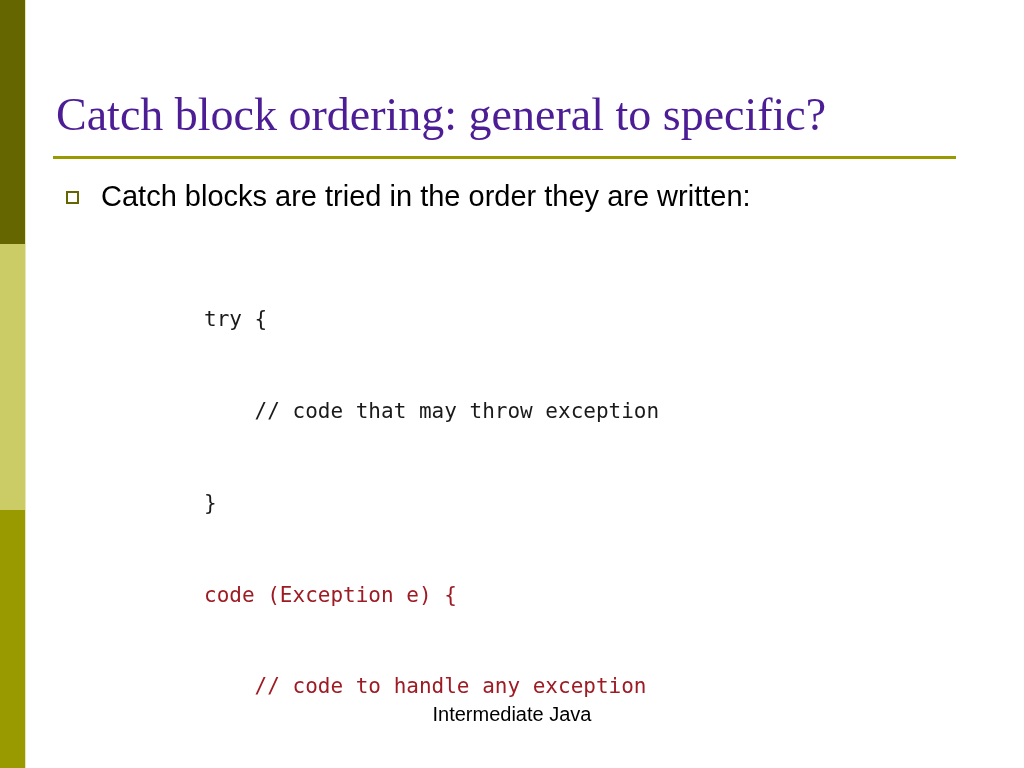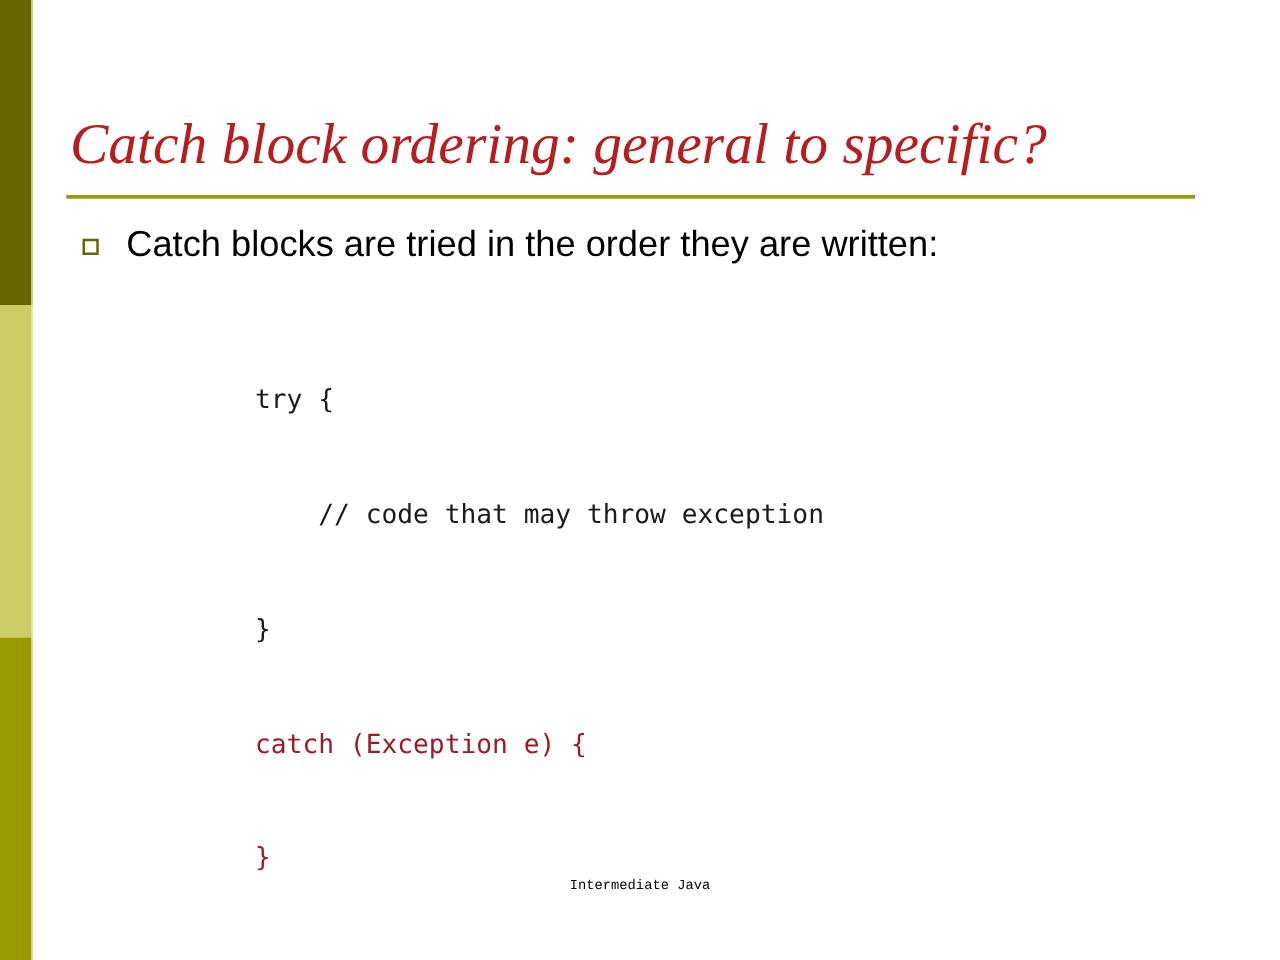--- a/index.html
+++ b/index.html
@@ -43,24 +43,23 @@
 
   
   .title {
     position: absolute;
     left: 56px;
     top: 88px;
     width: 920px;
     font-family: "Liberation Serif", serif;
     font-size: 46px;
     line-height: 54px;
-    color: #b91c1c;
+    color: #4c1d95;
     white-space: nowrap;
     letter-spacing: 0px;
-    font-style: italic;
   }
   .title-rule {
     position: absolute;
     left: 53px;
     top: 156px;
     width: 903px;
     height: 3px;
     background: #999900;
   }
 
@@ -103,22 +102,22 @@
   .c-black { color: #1a1a1a; }
   .c-red   { color: #9e1b24; }
 
   
   .footer {
     position: absolute;
     left: 0;
     top: 703px;
     width: 1024px;
     text-align: center;
-    font-family: Liberation Mono, monospace;
-    font-size: 11px;
+    font-family: Liberation Sans, sans-serif;
+    font-size: 20px;
     color: #000000;
   }
 </style>
 </head>
 <body>
 
 <div id="slide">
 
   <div class="sidebar">
     <div class="band band-top"></div>
@@ -132,21 +131,22 @@
 
   <div class="bullet-row">
     <span class="bullet-marker"></span>
     <span class="bullet-text">Catch blocks are tried in the order they are written:</span>
   </div>
 
   <div class="code">
     <span class="code-line c-black">try {</span>
     <span class="code-line c-black">    // code that may throw exception</span>
     <span class="code-line c-black">}</span>
-    <span class="code-line c-red">catch (Exception e) {</span>
+    <span class="code-line c-red">code (Exception e) {</span>
+    <span class="code-line c-red">    // code to handle any exception</span>
     <span class="code-line c-red">}</span>
     
     
     
     
     
     
     
     
   </div>

